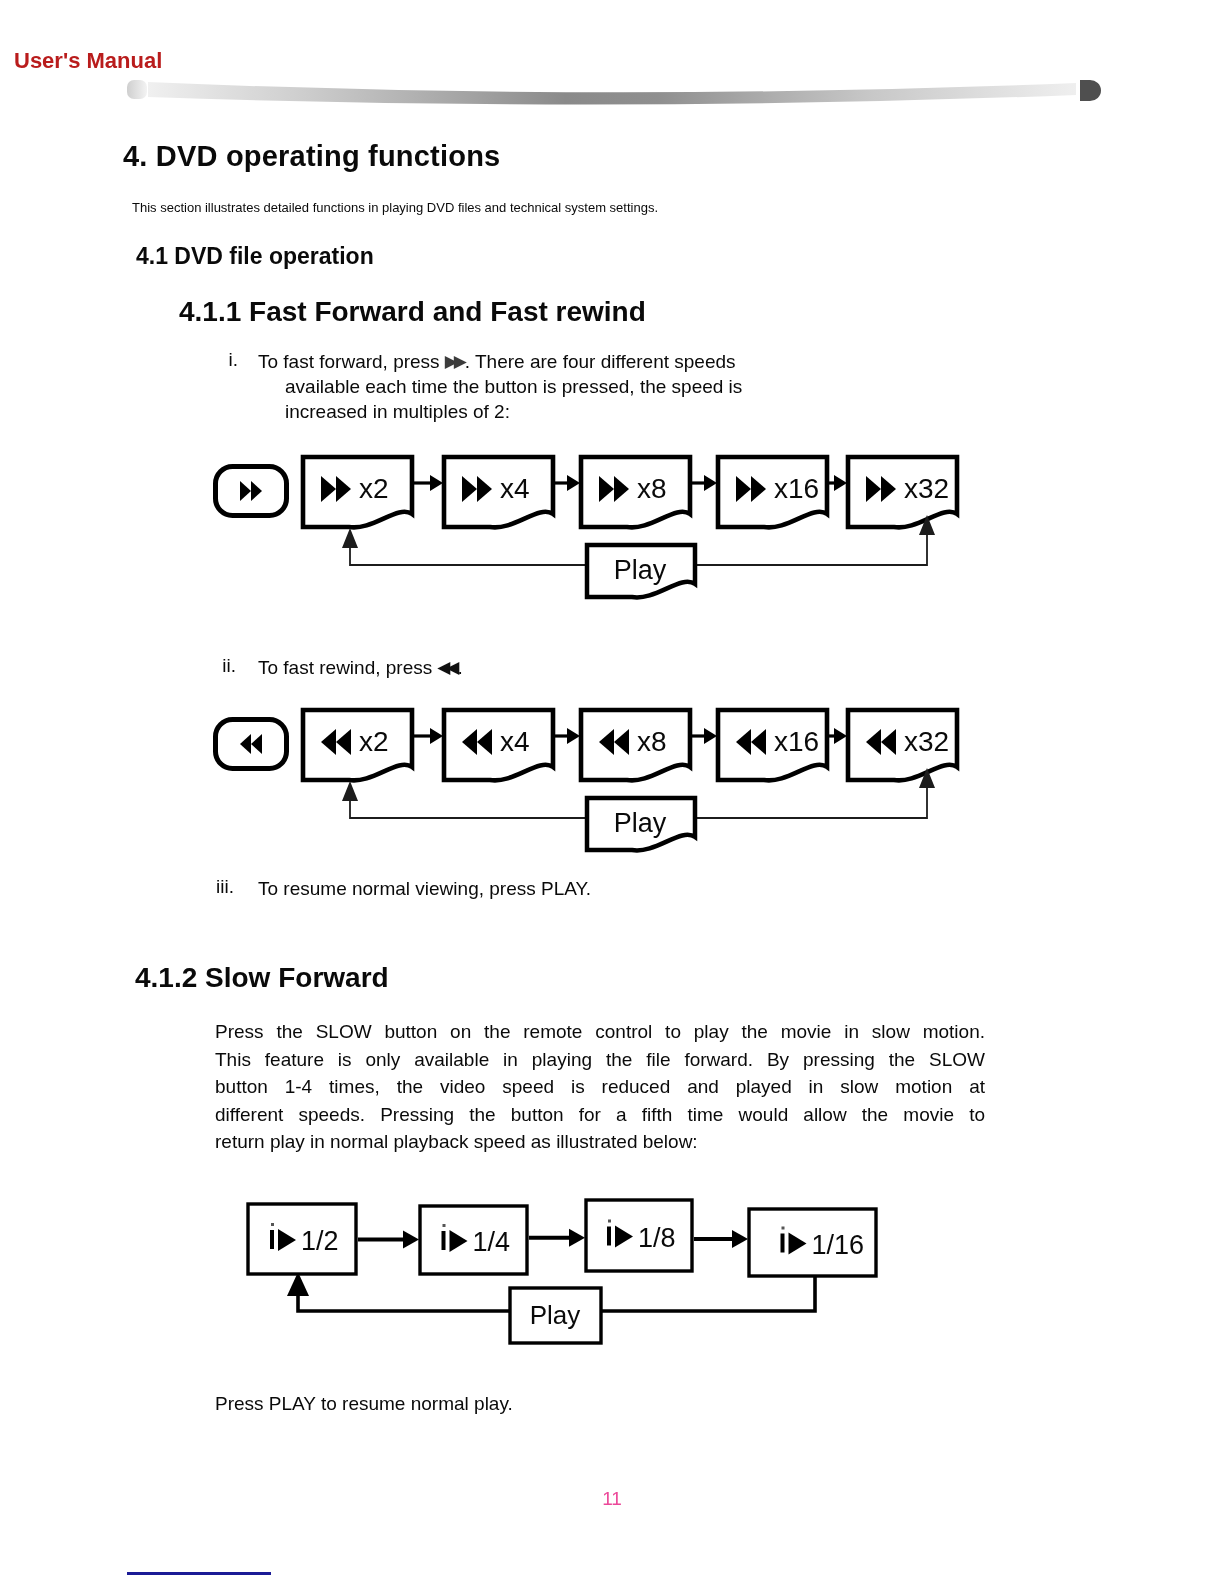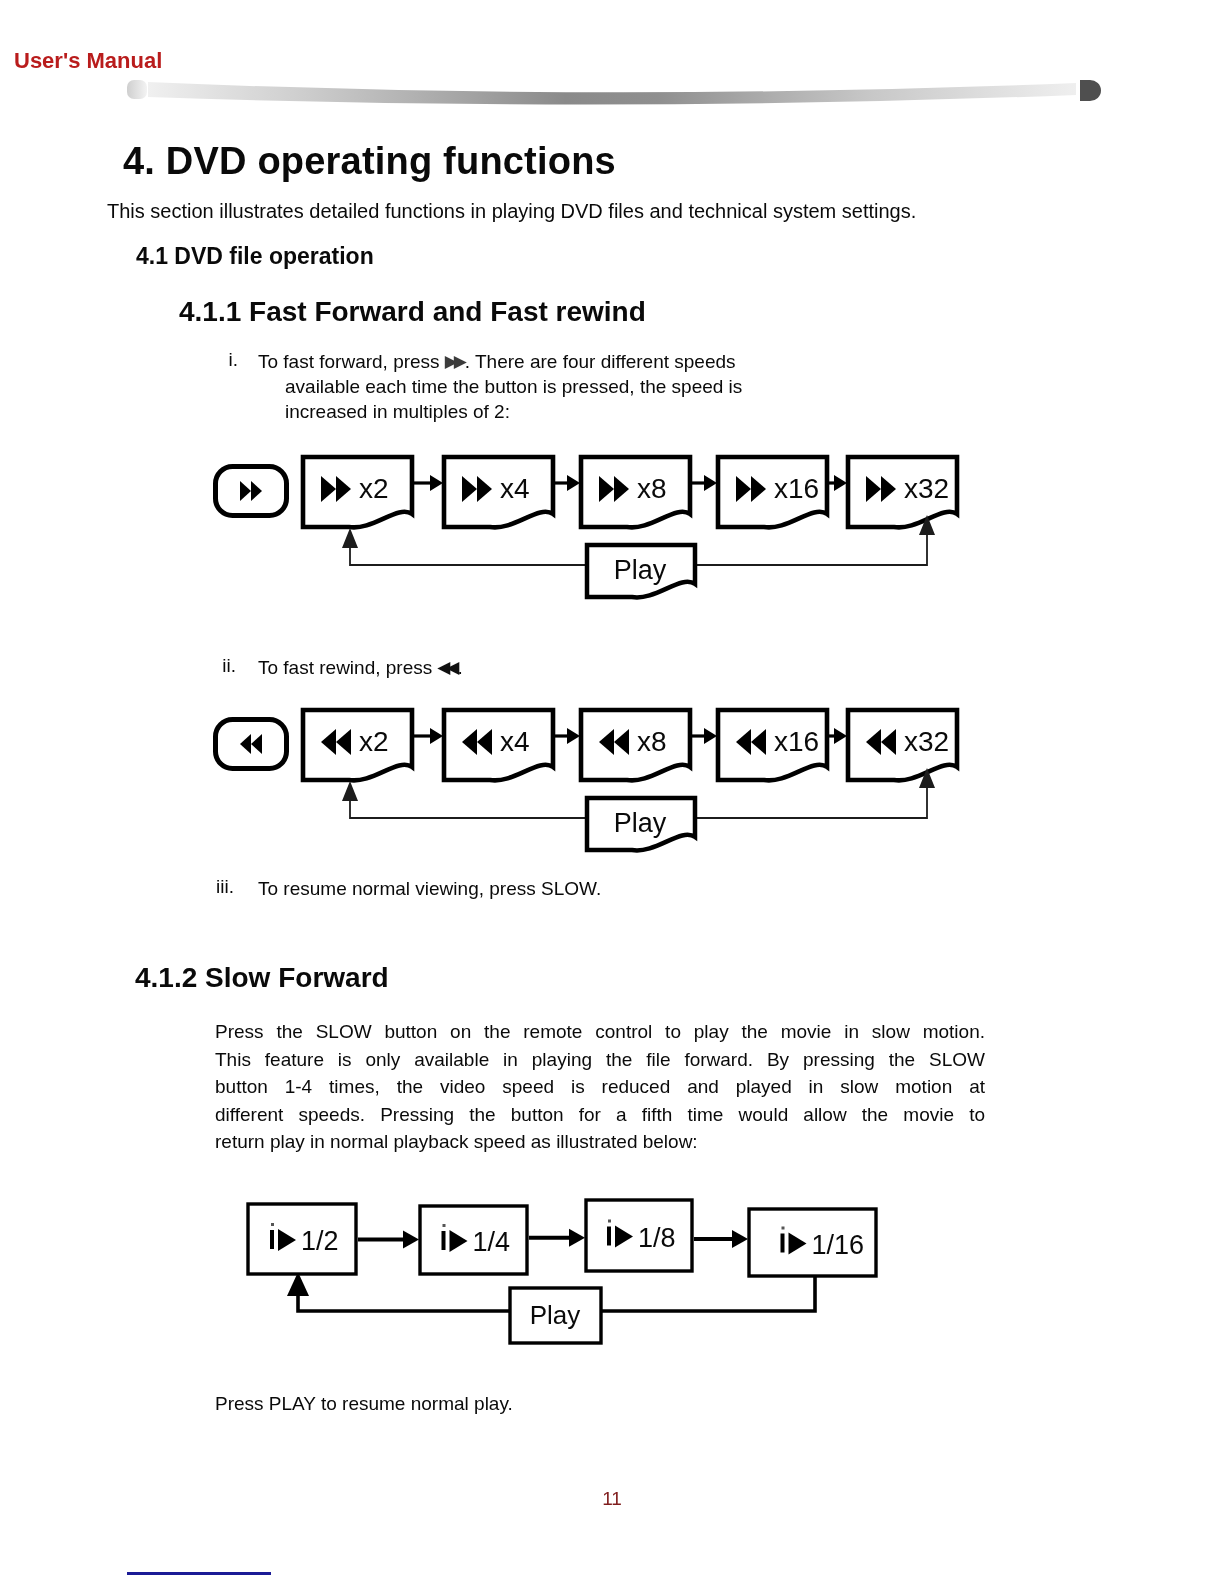--- a/index.html
+++ b/index.html
@@ -10,22 +10,22 @@
     font-family:"Liberation Sans",sans-serif;
     color:#0a0a0a;
     overflow:hidden;
   }
   .abs{position:absolute;}
   #header-title{
     top:48px;left:14px;width:1224px;
     text-align:left;font-size:22px;font-weight:bold;color:#b91c1c;
   }
   #swoosh{top:76px;left:126px;width:975px;height:30px;}
-  #main-title{top:140px;left:123px;font-size:38px;font-weight:bold;letter-spacing:.2px;}
-  #intro{top:200px;left:107px;font-size:20px;}
+  #main-title{top:140px;left:123px;font-size:29px;font-weight:bold;letter-spacing:.2px;}
+  #intro{top:200px;left:132px;font-size:13px;}
   #h41{top:243px;left:136px;font-size:23px;font-weight:bold;}
   #h411{top:296px;left:135px;font-size:28px;font-weight:bold;margin-left:44px;}
   .li-marker{position:absolute;width:40px;text-align:right;font-size:19px;}
   .li-text{position:absolute;font-size:19px;line-height:25px;}
   #item-i-marker{top:349px;left:198px;}
   #item-i-l1{top:349px;left:258px;}
   #item-i-l2{top:374px;left:285px;}
   #item-i-l3{top:399px;left:285px;}
   #item-ii-marker{top:655px;left:196px;}
   #item-ii-l1{top:655px;left:258px;}
@@ -34,21 +34,21 @@
   .inline-ic{font-size:17px;letter-spacing:-4px;position:relative;top:-1px;}
   #ff-inline{color:#3c3c3c;margin-left:5px;margin-right:2px;}
   #rew-inline{color:#101010;margin-left:5px;margin-right:2px;}
   #h412{top:962px;left:135px;font-size:28px;font-weight:bold;}
   #slow-para{top:1018px;left:215px;width:770px;font-size:19px;line-height:27.6px;}
   .jline{text-align:justify;text-align-last:justify;}
   #press-play{top:1393px;left:215px;font-size:19px;text-align:center;}
   #d1{top:450px;left:203px;width:790px;height:162px;}
   #d2{top:703px;left:203px;width:790px;height:162px;}
   #d3{top:1195px;left:240px;width:700px;height:158px;}
-  #page-num{top:1488px;left:0;width:1224px;text-align:center;font-size:19px;color:#7f1d1d;}
+  #page-num{top:1488px;left:0;width:1224px;text-align:center;font-size:19px;color:#ec4899;}
   #foot-rule{top:1572px;left:127px;width:144px;height:3px;}
   svg{display:block;}
   svg text{font-family:"Liberation Sans",sans-serif;fill:#0a0a0a;}
 </style>
 </head>
 <body>
 
 <div id="page">
 
   <div id="header-title" class="abs">User's Manual</div>
@@ -235,21 +235,21 @@
         <polygon points="147,78 139,98 155,98" fill="#1c1c1c"></polygon>
         <polygon points="724,65 716,85 732,85" fill="#1c1c1c"></polygon>
       </g>
       <g>
         <path d="M384 95 L492 95 L492 134 C 478 124, 453 151, 429 147 L384 147 Z" fill="#fff" stroke="#000" stroke-width="4.5"></path>
         <text x="437" y="129" font-size="27" text-anchor="middle">Play</text>
       </g>
     </svg>
 
   <div id="item-iii-marker" class="li-marker">iii.</div>
-  <div id="item-iii-l1" class="li-text">To resume normal viewing, press SLOW.</div>
+  <div id="item-iii-l1" class="li-text">To resume normal viewing, press PLAY.</div>
 
   <div id="h412" class="abs">4.1.2 Slow Forward</div>
 
   <div id="slow-para" class="abs">
     <div class="jline">Press the SLOW button on the remote control to play the movie in slow motion.</div>
     <div class="jline">This feature is only available in playing the file forward. By pressing the SLOW</div>
     <div class="jline">button 1-4 times, the video speed is reduced and played in slow motion at</div>
     <div class="jline">different speeds. Pressing the button for a fifth time would allow the movie to</div>
     <div>return play in normal playback speed as illustrated below:</div>
   </div>

